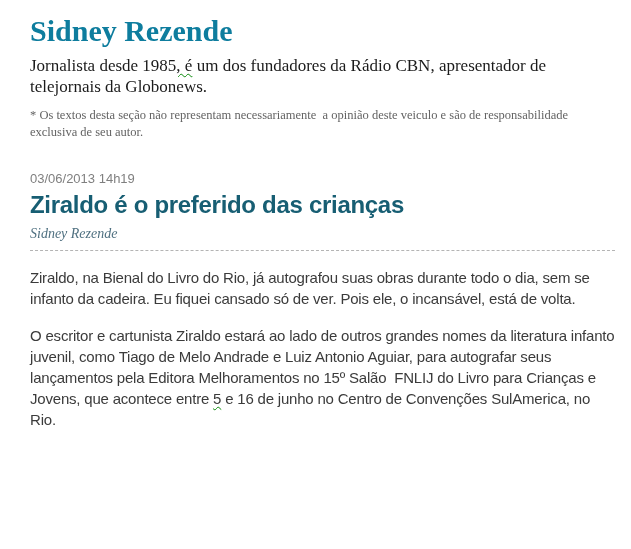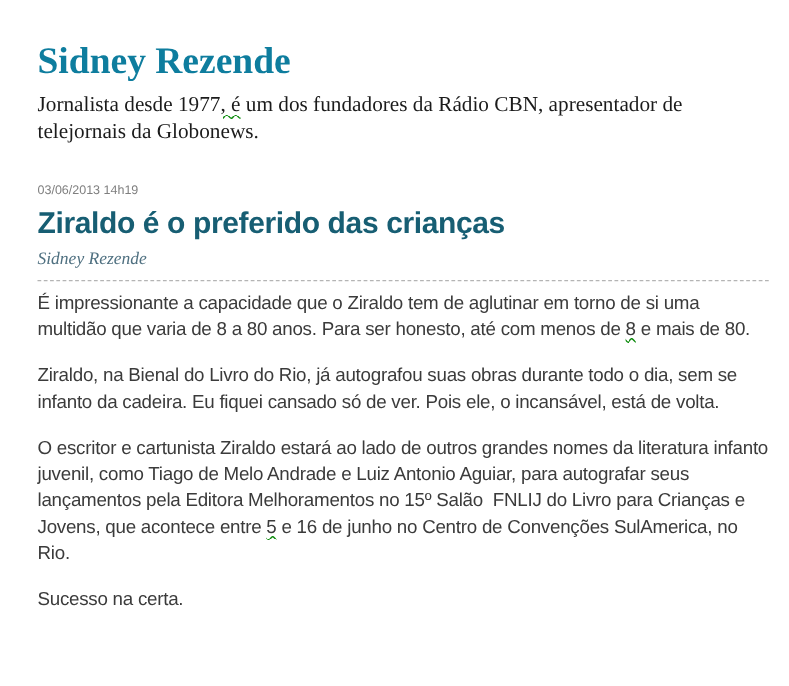--- a/index.html
+++ b/index.html
@@ -1,21 +1,21 @@
 <!DOCTYPE html>
 <html lang="pt"><head>
 <meta charset="utf-8">
 <style>
   html, body { margin: 0; padding: 0; background: #ffffff; }
   .page {
     position: relative;
     width: 631px;
     height: 549px;
     box-sizing: border-box;
-    padding: 34px 16px 0 30px;
+    padding: 16px 16px 0 30px;
     overflow: hidden;
     background: #ffffff;
   }
 
   
   .columnist-name {
     margin: 0;
     font-family: "Liberation Serif", serif;
     font-weight: bold;
     font-size: 30px;
@@ -38,21 +38,21 @@
     font-size: 12.5px;
     line-height: 17px;
     color: #636363;
     white-space: pre-wrap;
   }
 
   
   .article { margin-top: 30px; }
   .article-date {
     font-family: "Liberation Sans", sans-serif;
-    font-size: 10px;
+    font-size: 13px;
     line-height: 15px;
     color: #7f7f7f;
   }
   .article-title {
     margin: 4px 0 0 0;
     font-family: "Liberation Sans", sans-serif;
     font-weight: bold;
     font-size: 24px;
     line-height: 30px;
     letter-spacing: -0.3px;
@@ -100,35 +100,34 @@
   }
 </style>
 </head>
 <body>
 
 <div class="page">
 
   <header>
     <h1 class="columnist-name">Sidney Rezende</h1>
 
-    <p class="bio"><span>Jornalista desde 1977</span><span class="sq-green">, é</span><span> um dos fundadores da Rádio CBN, apresentador de telejornais da </span><span class="sq-red">Globonews</span><span>.</span></p>
+    <p class="bio"><span>Jornalista desde 1985</span><span class="sq-green">, é</span><span> um dos fundadores da Rádio CBN, apresentador de telejornais da </span><span class="sq-red">Globonews</span><span>.</span></p>
 
+    <p class="disclaimer">* Os textos desta seção não representam necessariamente  a opinião deste veiculo e são de responsabilidade exclusiva de seu autor.</p>
   </header>
 
   <article class="article">
     <div class="article-date">03/06/2013 14h19</div>
 
     <h2 class="article-title">Ziraldo é o preferido das crianças</h2>
 
     <div class="article-author">Sidney Rezende</div>
 
     <hr class="divider">
 
-    <p class="body-p first"><span>É impressionante a capacidade que o Ziraldo tem de aglutinar em torno de si uma multidão que varia de 8 a 80 anos. Para ser honesto, até com menos de </span><span class="sq-green">8</span><span> e mais de 80.</span></p>
 
     <p class="body-p"><span>Ziraldo, na Bienal do Livro do Rio, já autografou suas obras durante todo o dia, sem se infanto da cadeira. Eu fiquei cansado só de ver. Pois ele, o incansável, está de volta.</span></p>
 
     <p class="body-p"><span>O escritor e cartunista Ziraldo estará ao lado de outros grandes nomes da literatura </span><span class="sq-red">infanto</span><span> juvenil, como Tiago de Melo Andrade e Luiz Antonio Aguiar, para autografar seus lançamentos pela Editora Melhoramentos no 15º Salão  FNLIJ do Livro para Crianças e Jovens, que acontece entre </span><span class="sq-green">5</span><span> e 16 de junho no Centro de Convenções </span><span class="sq-red">SulAmerica,</span><span> no Rio.</span></p>
 
-    <p class="body-p"><span>Sucesso na certa.</span></p>
   </article>
 
 </div>
 
 </body></html>

